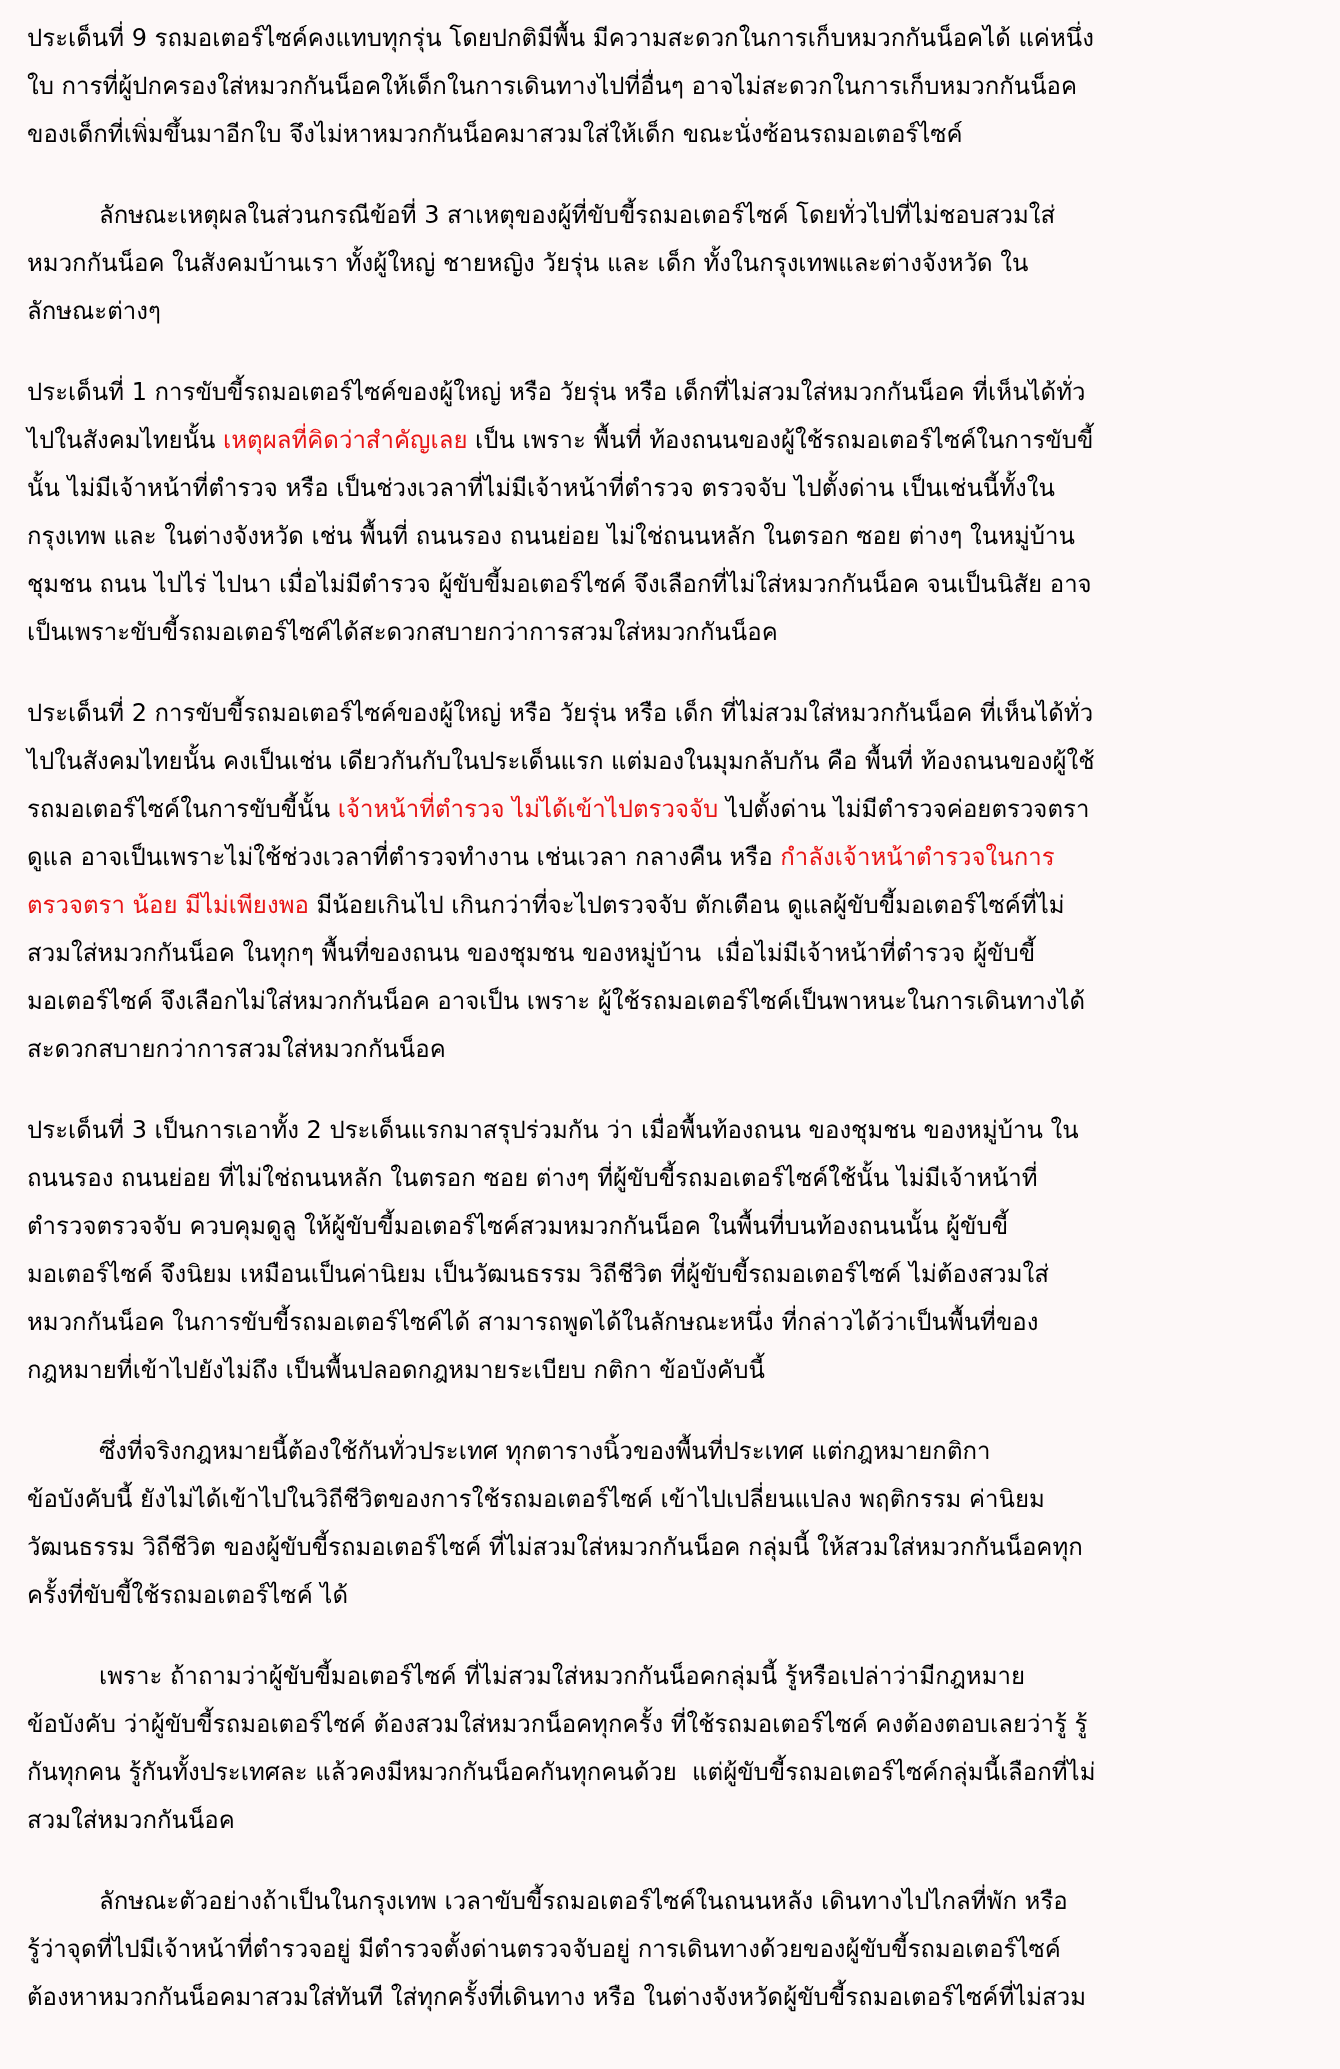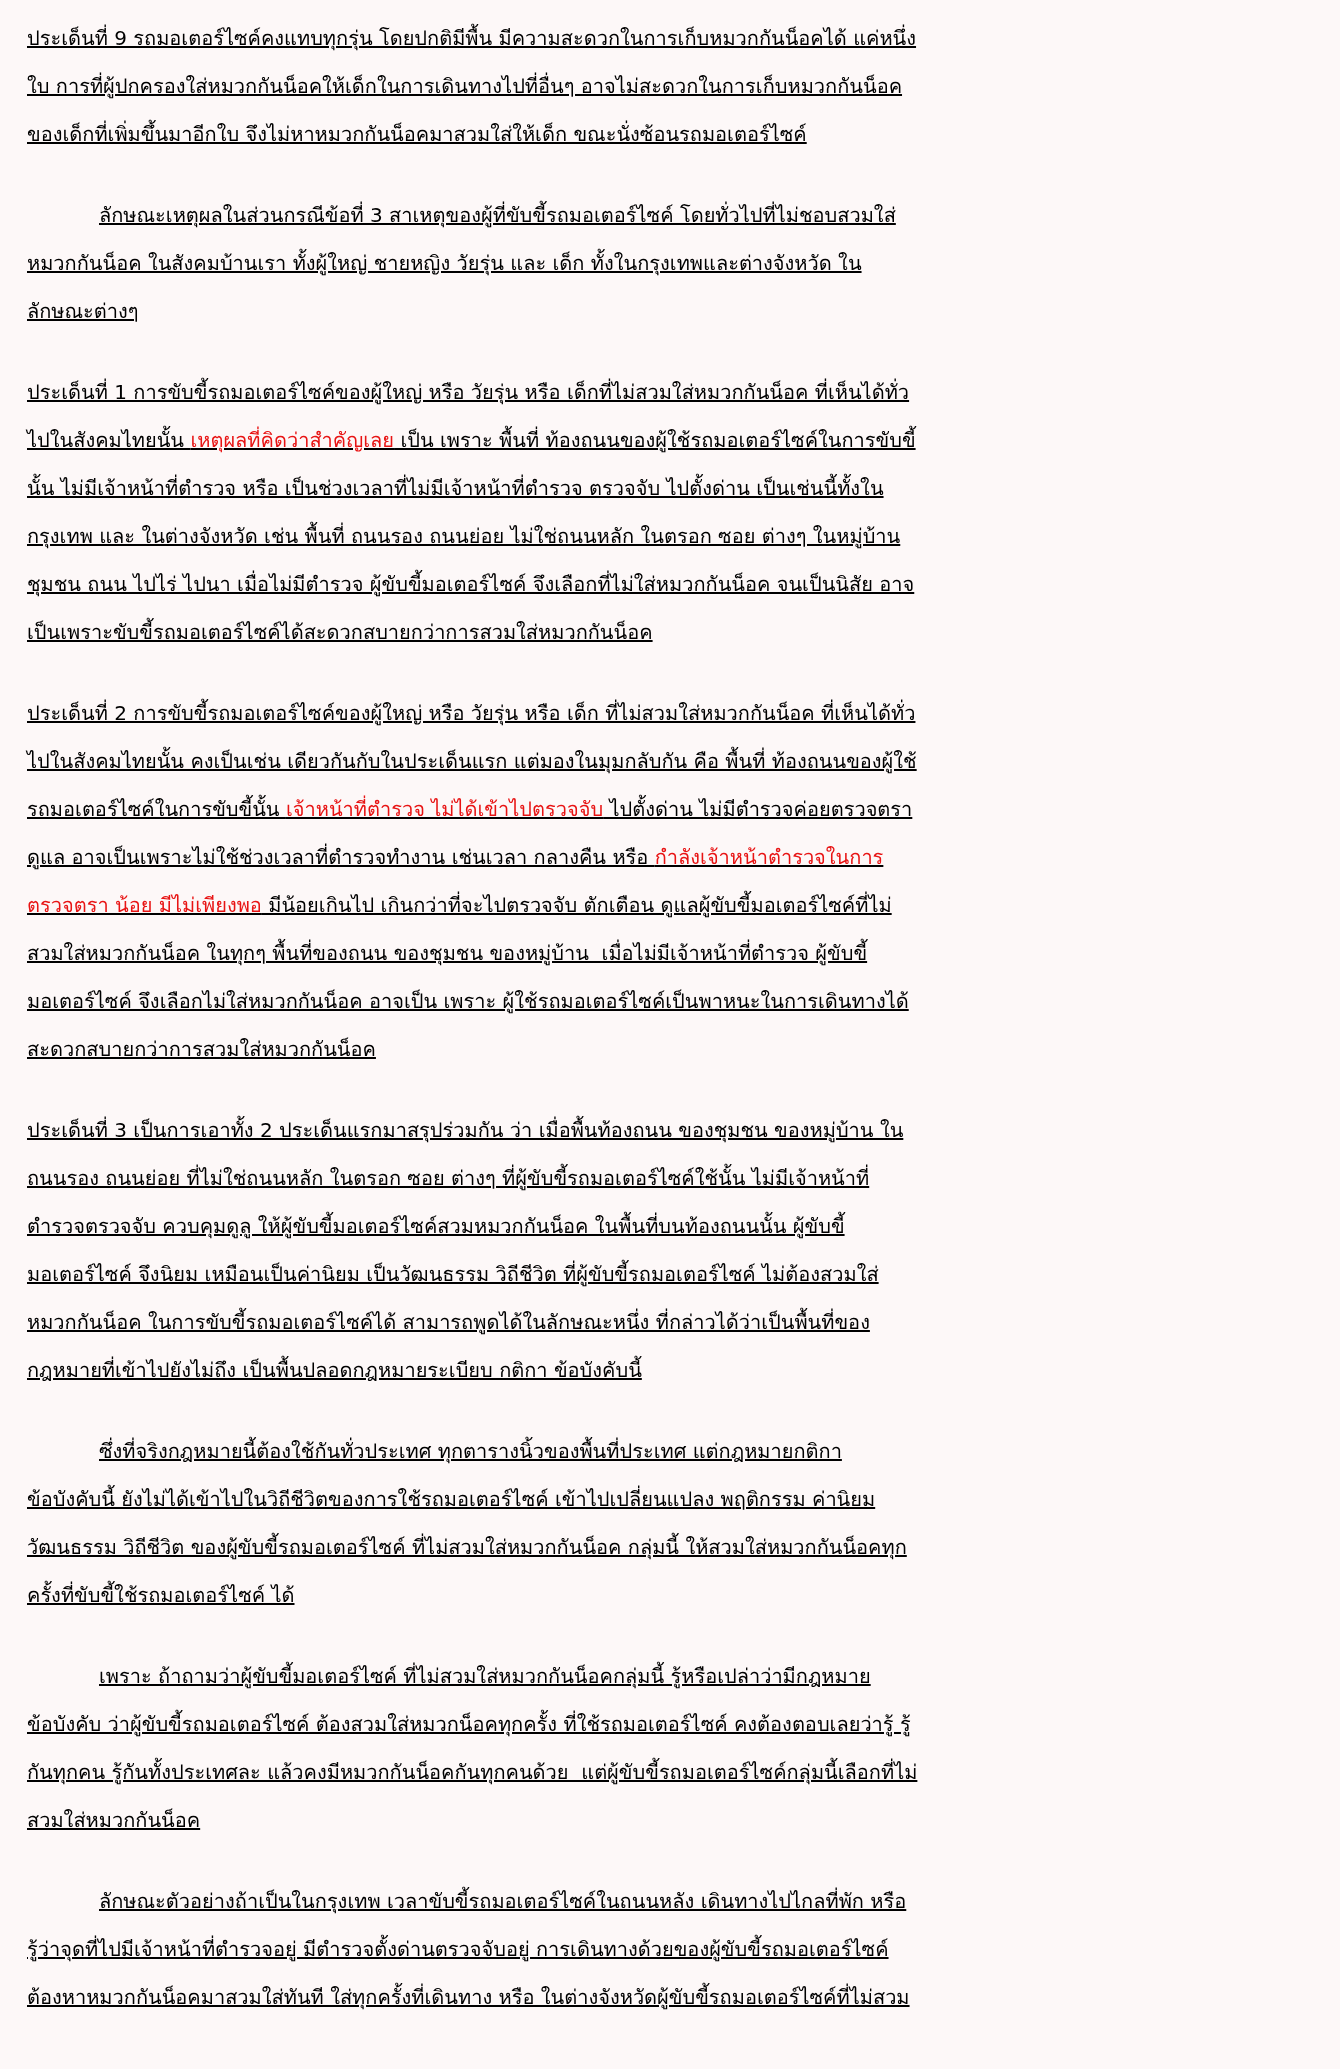--- a/index.html
+++ b/index.html
@@ -9,24 +9,23 @@
   body {
     width: 1340px;
     height: 2069px;
     background: #fdf8f8;
     color: #000000;
     font-family: "DejaVu Sans", sans-serif;
     overflow: hidden;
   }
   .doc {
     padding: 14px 28px 0 27px;
-    font-size: 20px;
+    font-size: 24px;
     line-height: 48px;
     white-space: pre-wrap;
-    text-decoration: underline;
   }
   .doc p {
     margin: 0 0 33px 0;
   }
   .doc p.indent {
     text-indent: 72px;
   }
   .red {
     color: #e81414;
     text-align: center;

